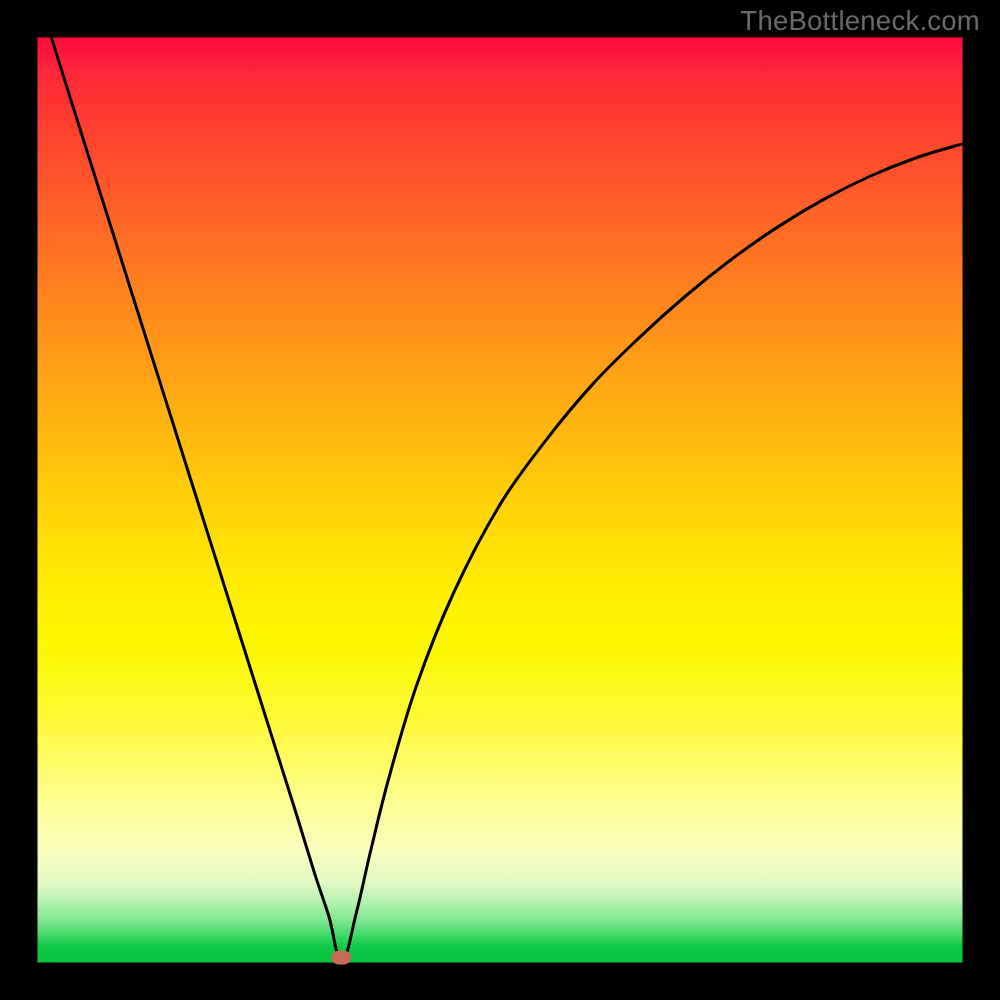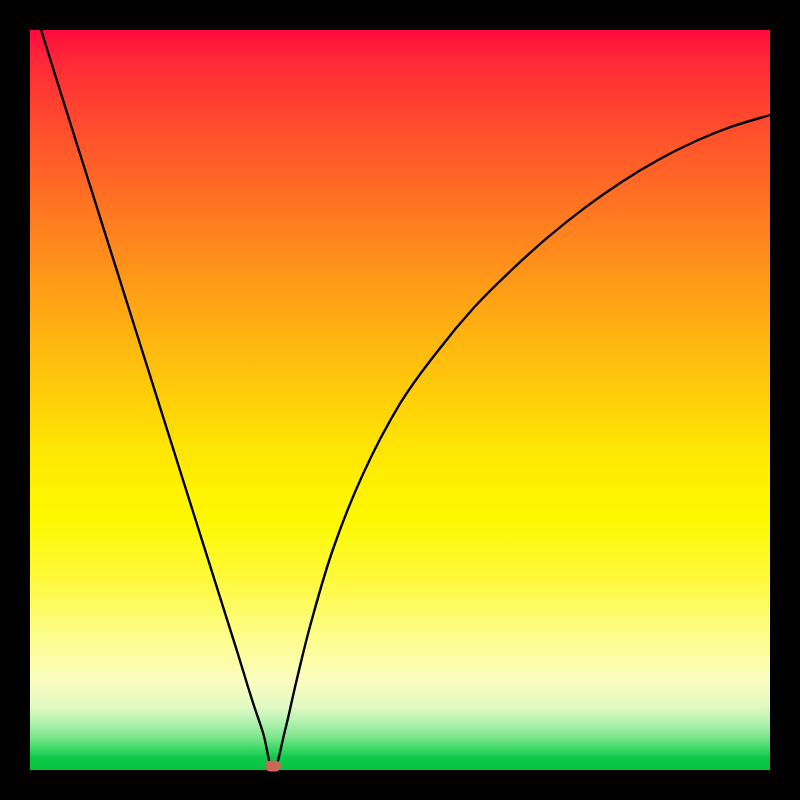--- a/index.html
+++ b/index.html
@@ -66,19 +66,20 @@
     height: 11px;
     background: #c76a56;
     border-radius: 6px;
     transform: translate(-50%, -50%);
   }
 </style>
 </head>
 <body>
 
 <div class="frame">
+  <div class="attribution">TheBottleneck.com</div>
   <div class="plot">
     <svg class="curve" viewBox="0 0 740 740" preserveAspectRatio="none">
       <path id="curve-path" d="M 11.10 0.00 C 14.43 10.66, 22.27 35.89, 29.60 59.20 C 36.93 82.51, 43.81 104.19, 51.80 129.50 C 59.79 154.81, 66.01 174.49, 74.00 199.80 C 81.99 225.11, 88.21 244.79, 96.20 270.10 C 104.19 295.41, 110.41 315.09, 118.40 340.40 C 126.39 365.71, 132.61 385.39, 140.60 410.70 C 148.59 436.01, 154.81 455.69, 162.80 481.00 C 170.79 506.31, 177.01 525.99, 185.00 551.30 C 192.99 576.61, 200.54 600.29, 207.20 621.60 C 213.86 642.91, 217.34 655.05, 222.00 669.70 C 226.66 684.35, 229.24 690.35, 233.10 703.00 C 236.96 715.65, 239.46 740.67, 243.46 740.00 C 247.46 739.33, 251.17 715.28, 255.30 699.30 C 259.43 683.32, 261.74 670.51, 266.40 651.20 C 271.06 631.89, 274.54 615.98, 281.20 592.00 C 287.86 568.02, 294.08 544.64, 303.40 518.00 C 312.72 491.36, 321.01 469.97, 333.00 444.00 C 344.99 418.03, 356.68 395.68, 370.00 373.70 C 383.32 351.72, 393.68 339.22, 407.00 321.90 C 420.32 304.58, 430.68 292.15, 444.00 277.50 C 457.32 262.85, 467.68 253.15, 481.00 240.50 C 494.32 227.85, 504.68 218.52, 518.00 207.20 C 531.32 195.88, 541.68 187.59, 555.00 177.60 C 568.32 167.61, 578.68 160.36, 592.00 151.70 C 605.32 143.04, 615.68 136.83, 629.00 129.50 C 642.32 122.17, 652.68 116.99, 666.00 111.00 C 679.32 105.01, 689.68 100.86, 703.00 96.20 C 716.32 91.54, 733.34 87.10, 740.00 85.10" fill="none" stroke="#000000" stroke-width="2.4" stroke-linecap="round" stroke-linejoin="round"></path>
     </svg>
     <div class="minpoint" id="minpoint" style="left: 243.46px; top: 736px; background: rgb(199, 106, 86);"></div>
   </div>
 </div>
 
 </body></html>

